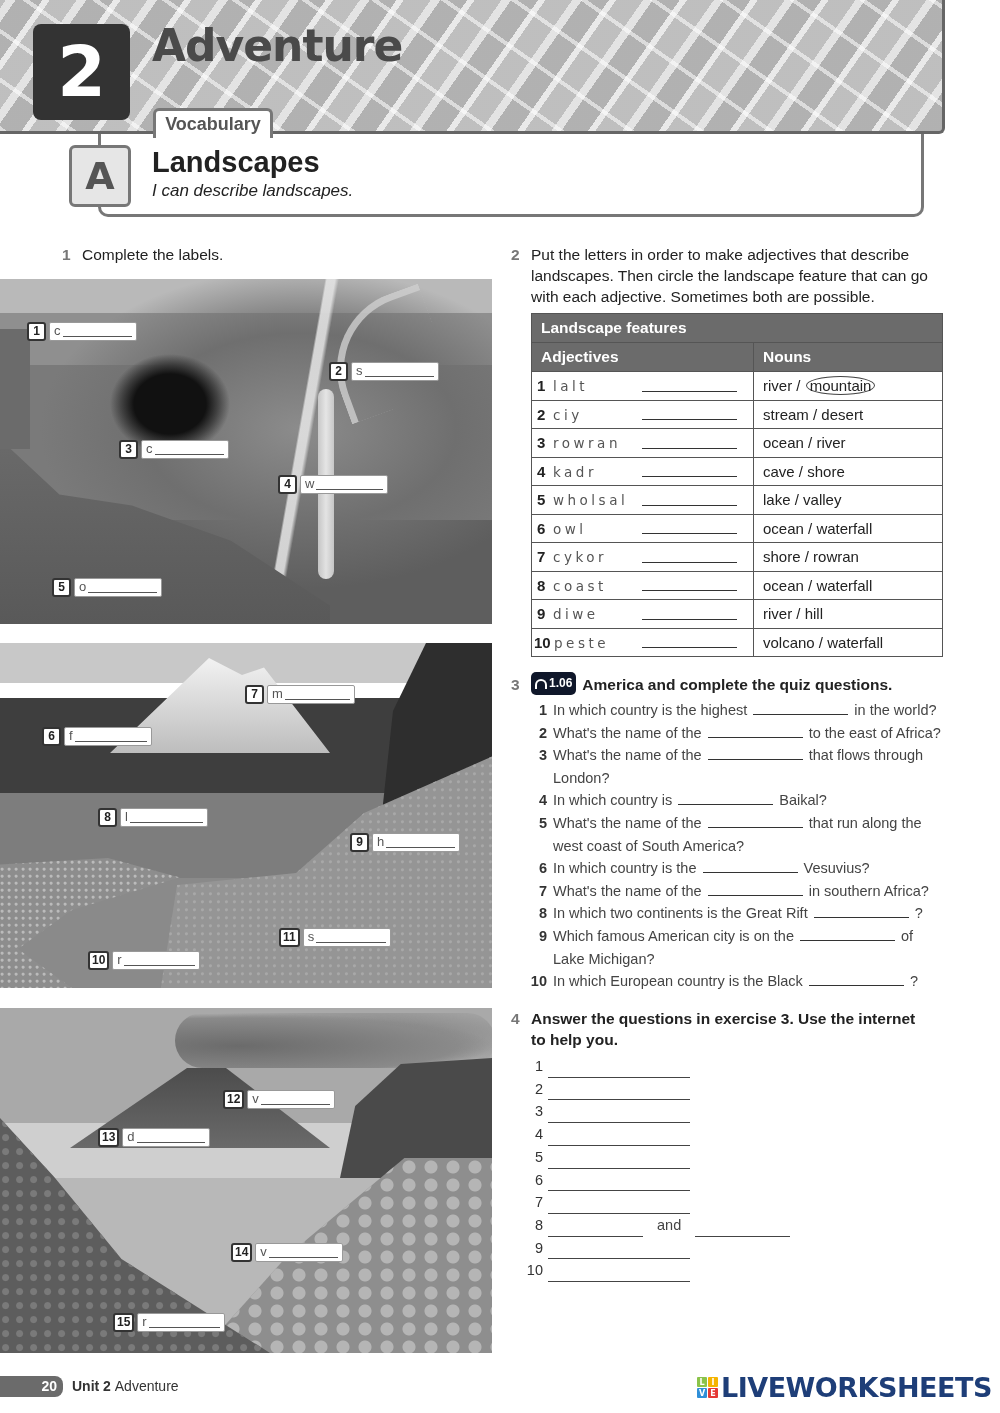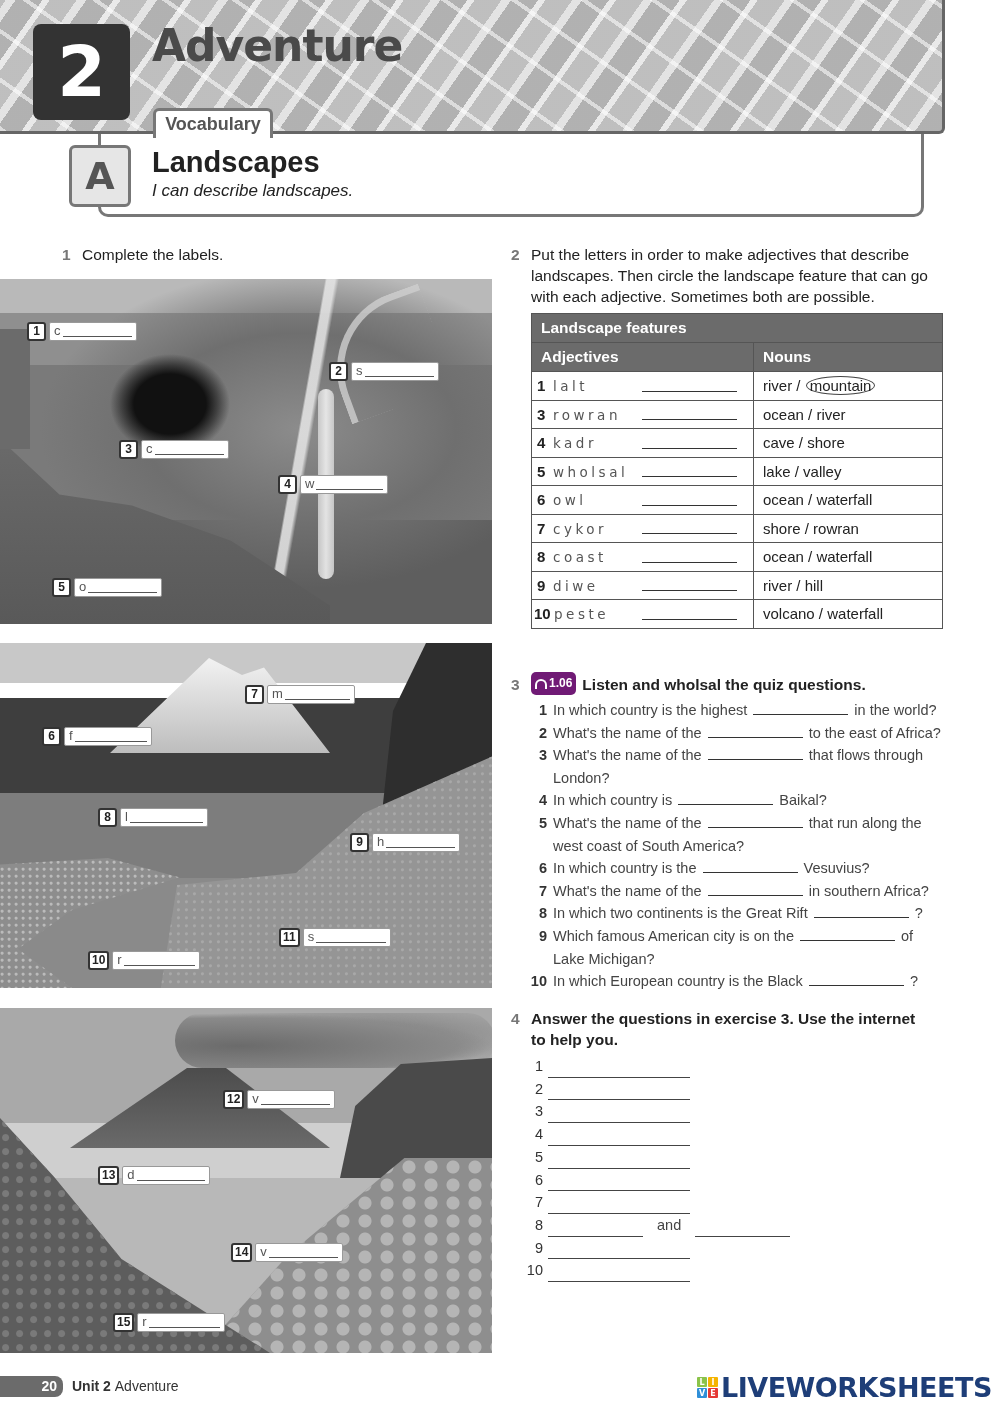--- a/index.html
+++ b/index.html
@@ -129,21 +129,21 @@
   .vtable td { height: 28.5px; border: 1px solid #555; font-size: 15px; padding: 0 5px; color: #222; margin-left: 48px; }
   .vtable td.adj { width: 222px; position: relative; }
   .vtable td.noun { padding-left: 9px; }
   .adj-num { font-weight: bold; display: inline-block; width: 16px; }
   .adj-jumble { letter-spacing: 3.5px; color: #555; font-family: "DejaVu Sans", sans-serif; font-size: 13.5px; }
   .adj-blank { position: absolute; left: 110px; bottom: 8px; width: 95px; border-bottom: 1px solid #333; }
   .circled { border: 1px solid #444; border-radius: 50%; padding: 0 3px; margin-left: 1px; }
 
   
   .audio-badge {
-    display: inline-flex; align-items: center; gap: 2px; background: #701a75; color: #fff; border-radius: 5px;
+    display: inline-flex; align-items: center; gap: 2px; background: #0f172a; color: #fff; border-radius: 5px;
     font-weight: bold; font-size: 12px; padding: 1px 4px; margin-right: 6px; vertical-align: 1px;
   }
   .audio-badge .hp { width: 12px; height: 10px; border: 2px solid #fff; border-bottom: none; border-radius: 8px 8px 0 0; position: relative; }
   .q-list { position: absolute; left: 527px; top: 699px; width: 420px; font-family: "Liberation Sans", sans-serif; font-size: 14.5px; line-height: 22.6px; color: #444; }
   .q-item { display: flex; }
   .q-num { width: 20px; text-align: right; margin-right: 6px; font-weight: bold; color: #333; flex-shrink: 0; }
   .q-text { flex: 1; }
   .blank { display: inline-block; width: 95px; border-bottom: 1px solid #333; height: 14px; margin: 0 2px; }
 
   
@@ -282,21 +282,21 @@
   <div class="rightslope"></div>
   <div class="leftslope"></div>
 </div>
 <div class="lbl" style="left:223px; top:1090px;">
   <div class="lbl-num">12</div>
   <div class="lbl-field" style="width:88px;">
       <span>v</span>
       <span class="line"></span>
     </div>
 </div>
-<div class="lbl" style="left:98px; top:1166px;justify-content:flex-end;">
+<div class="lbl" style="left:98px; top:1128px;justify-content:flex-end;">
   <div class="lbl-num">13</div>
   <div class="lbl-field" style="width:88px;">
       <span>d</span>
       <span class="line"></span>
     </div>
 </div>
 <div class="lbl" style="left:231px; top:1243px;">
   <div class="lbl-num">14</div>
   <div class="lbl-field" style="width:88px;">
       <span>v</span>
@@ -327,20 +327,24 @@
       <th>Adjectives</th>
       <th>Nouns</th>
     </tr>
   </thead>
   <tbody>
     <tr>
       <td class="adj"><span class="adj-num">1</span><span class="adj-jumble">lalt</span><span class="adj-blank"></span></td>
       <td class="noun"><span>river</span><span> / </span><span class="circled">mountain</span></td>
     </tr>
     <tr>
+      <td class="adj"><span class="adj-num">2</span><span class="adj-jumble">ciy</span><span class="adj-blank"></span></td>
+      <td class="noun"><span>stream</span><span> / </span><span>desert</span></td>
+    </tr>
+    <tr>
       <td class="adj"><span class="adj-num">3</span><span class="adj-jumble">rowran</span><span class="adj-blank"></span></td>
       <td class="noun"><span>ocean</span><span> / </span><span>river</span></td>
     </tr>
     <tr>
       <td class="adj"><span class="adj-num">4</span><span class="adj-jumble">kadr</span><span class="adj-blank"></span></td>
       <td class="noun"><span>cave</span><span> / </span><span>shore</span></td>
     </tr>
     <tr>
       <td class="adj"><span class="adj-num">5</span><span class="adj-jumble">wholsal</span><span class="adj-blank"></span></td>
       <td class="noun"><span>lake</span><span> / </span><span>valley</span></td>
@@ -365,21 +369,21 @@
       <td class="adj"><span class="adj-num" style="width:20px; margin-left:-3px;">10</span><span class="adj-jumble">peste</span><span class="adj-blank"></span></td>
       <td class="noun"><span>volcano</span><span> / </span><span>waterfall</span></td>
     </tr>
   </tbody>
 </table>
 
 <div class="ex-head" style="left:511px; top:672px;">
   <span class="ex-num">3</span><span class="audio-badge">
       <span class="hp"></span>
       <span>1.06</span>
-    </span><span class="ex-text" style="font-weight:bold;">Listen and wholsal the quiz questions.</span>
+    </span><span class="ex-text" style="font-weight:bold;">America and complete the quiz questions.</span>
 </div>
 
 <div class="q-list">
   <div class="q-item">
       <span class="q-num">1</span>
       <span class="q-text"><span>In which country is the highest</span> <span class="blank"></span> <span>in the world?</span></span>
     </div>
   <div class="q-item">
       <span class="q-num">2</span>
       <span class="q-text"><span>What's the name of the</span> <span class="blank"></span> <span>to the east of Africa?</span></span>

